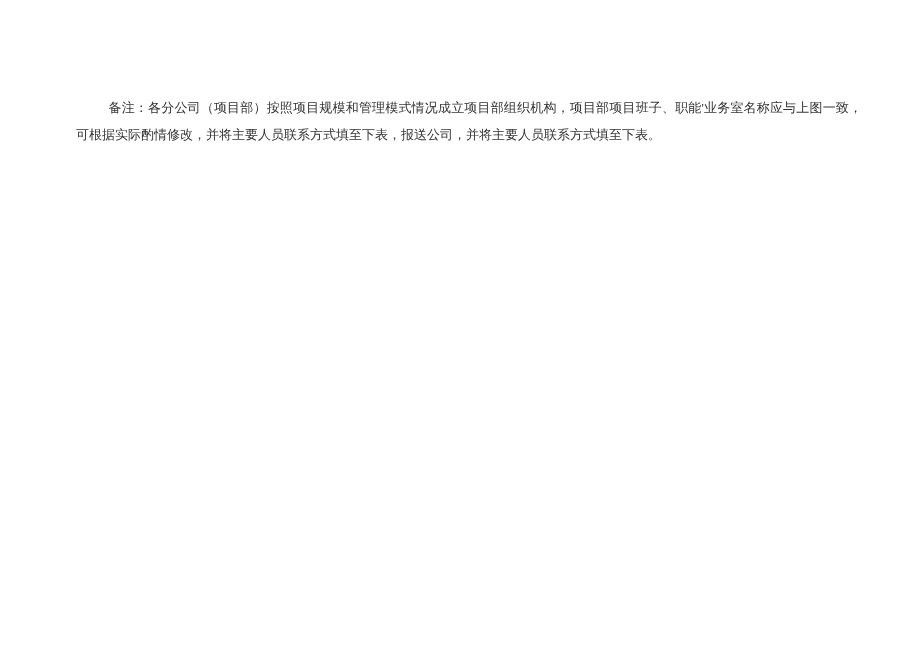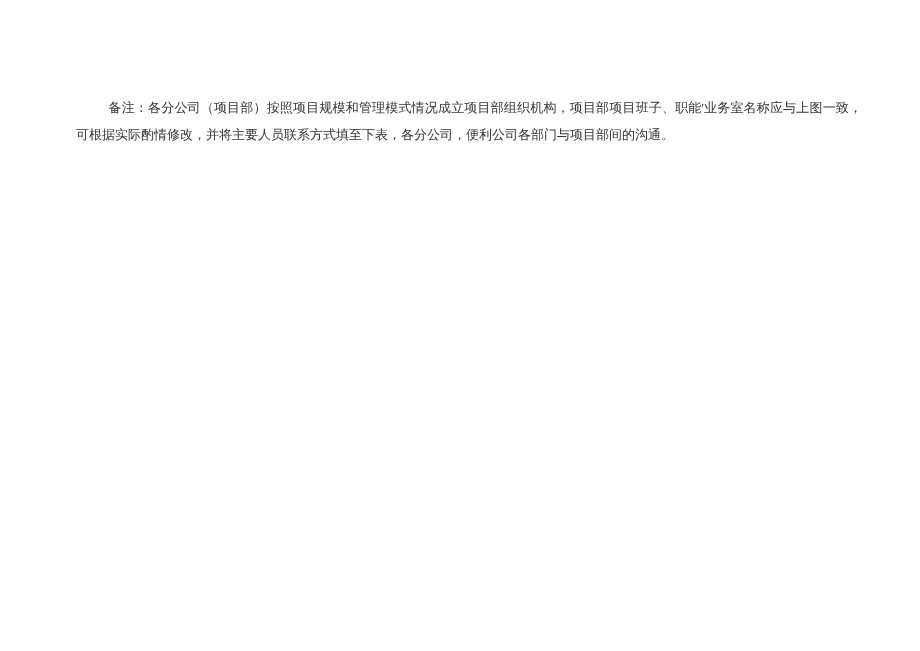--- a/index.html
+++ b/index.html
@@ -25,14 +25,14 @@
       text-align: justify;
     }
     .first-line {
       text-indent: 2.5em;
     }
   </style>
 </head>
 <body>
 
 <div class="content">
-  <p class="first-line">备注：各分公司（项目部）按照项目规模和管理模式情况成立项目部组织机构，项目部项目班子、职能'业务室名称应与上图一致，可根据实际酌情修改，并将主要人员联系方式填至下表，各分公司，便利公司各部门与项目部间的沟通。</p>
+  <p class="first-line">备注：各分公司（项目部）按照项目规模和管理模式情况成立项目部组织机构，项目部项目班子、职能'业务室名称应与上图一致，可根据实际酌情修改，并将主要人员联系方式填至下表，报送公司，并将主要人员联系方式填至下表。</p>
 </div>
 
 </body></html>

